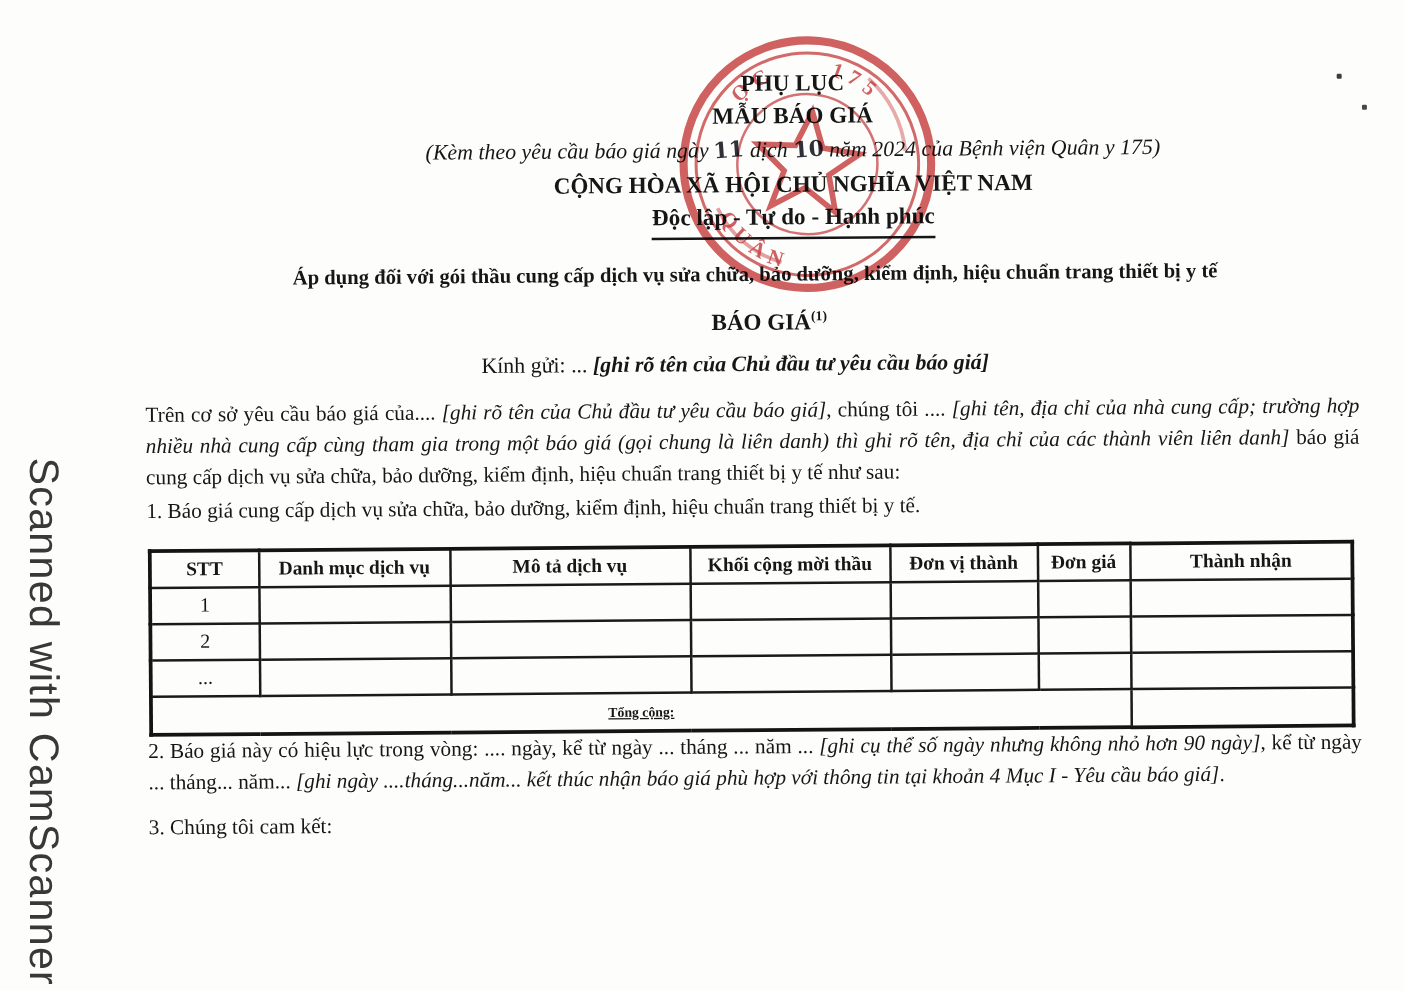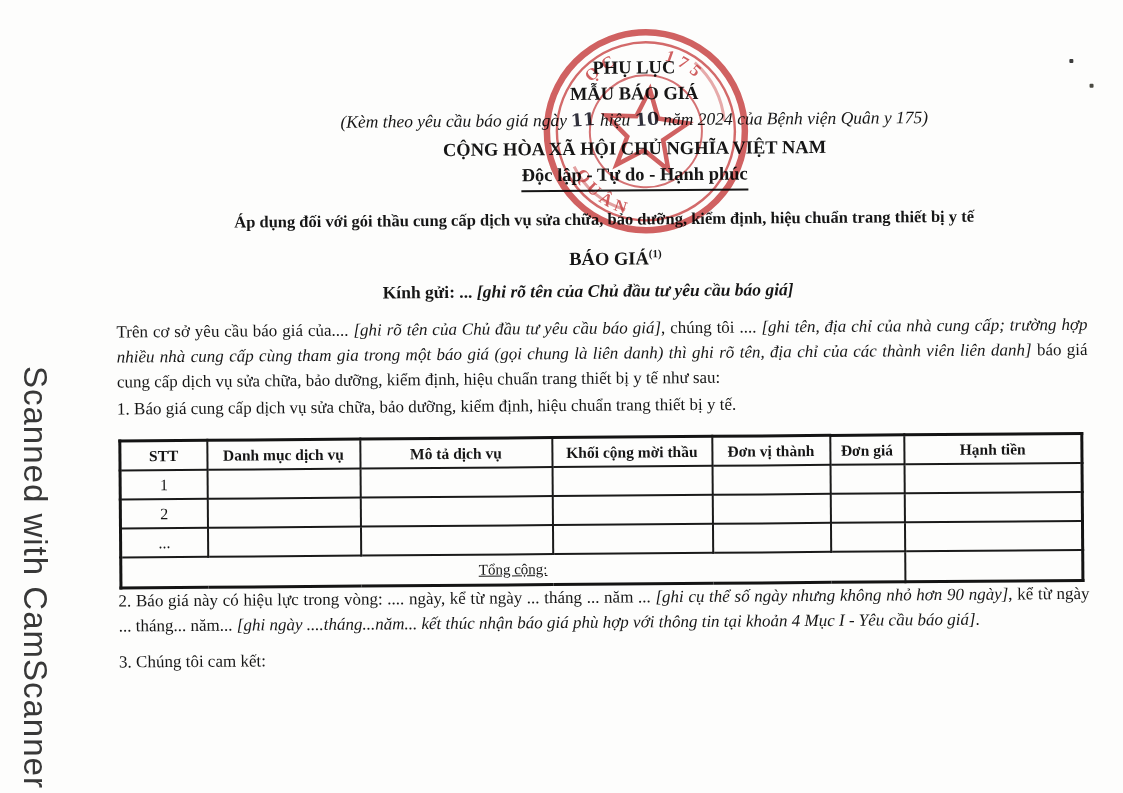--- a/index.html
+++ b/index.html
@@ -48,51 +48,51 @@
   .p-sec2{top:585px;}
   .p-sec3{top:646px;text-align:left;}
 
   
   .quote-table{position:absolute;left:118px;top:436px;border-collapse:collapse;
                table-layout:fixed;width:962px;font-size:16px;}
   .quote-table th,.quote-table td{border:2px solid #1a1a1a;padding:0 3px;
                text-align:center;height:27px;overflow:hidden;}
   .quote-table th{font-weight:bold;font-size:15.5px;}
   .quote-table{border:3px solid #141414;}
-  .total-label{font-weight:normal;text-decoration:underline;font-size:15px;}
+  .total-label{font-weight:bold;text-decoration:underline;font-size:11px;}
 
   
   .stamp{position:absolute;left:540px;top:24px;width:216px;height:216px;
          mix-blend-mode:multiply;opacity:.88;}
 
   
   .speck{position:absolute;background:#3c3c3c;border-radius:1px;}
   .speck1{left:1072px;top:63px;width:4px;height:4px;}
   .speck2{left:1092px;top:88px;width:4px;height:4px;background:#4a4a42;}
 </style>
 </head>
 <body>
 
 <div class="watermark">Scanned with CamScanner</div>
 
 <div class="doc">
 
   <div class="hdr hdr-appendix">PHỤ LỤC</div>
   <div class="hdr hdr-formtitle">MẪU BÁO GIÁ</div>
-  <div class="hdr hdr-note"><span style="font-style: italic;">(Kèm theo yêu cầu báo giá ngày </span><span class="handwrite">11</span><span style="font-style: italic;"> hiệu </span><span class="handwrite">10</span><span style="font-style: italic;"> năm 2024 của Bệnh viện Quân y 175)</span></div>
+  <div class="hdr hdr-note"><span style="font-style: italic;">(Kèm theo yêu cầu báo giá ngày </span><span class="handwrite">11</span><span style="font-style: italic;"> dịch </span><span class="handwrite">10</span><span style="font-style: italic;"> năm 2024 của Bệnh viện Quân y 175)</span></div>
   <div class="hdr hdr-national">CỘNG HÒA XÃ HỘI CHỦ NGHĨA VIỆT NAM</div>
   <div class="hdr hdr-motto">
     <span class="ul">Độc lập - Tự do - Hạnh phúc</span>
   </div>
 
   <div class="scope">Áp dụng đối với gói thầu cung cấp dịch vụ sửa chữa, bảo dưỡng, kiểm định, hiệu chuẩn trang thiết bị y tế</div>
   <div class="doctitle">
     <span>BÁO GIÁ</span><sup>(1)</sup>
   </div>
-  <div class="salutation"><span style="font-weight: bold; text-align: center;">Kính gửi: ... </span><span style="font-style: italic; font-weight: bold;">[ghi rõ tên của Chủ đầu tư yêu cầu báo giá]</span></div>
+  <div class="salutation"><span style="font-weight: normal; text-align: center;">Kính gửi: ... </span><span style="font-style: italic; font-weight: bold;">[ghi rõ tên của Chủ đầu tư yêu cầu báo giá]</span></div>
 
   <div class="para p-intro"><span>Trên cơ sở yêu cầu báo giá của.... </span><span style="font-style: italic;">[ghi rõ tên của Chủ đầu tư yêu cầu báo giá]</span><span>, chúng tôi .... </span><span style="font-style: italic;">[ghi tên, địa chỉ của nhà cung cấp; trường hợp nhiều nhà cung cấp cùng tham gia trong một báo giá (gọi chung là liên danh) thì ghi rõ tên, địa chỉ của các thành viên liên danh]</span><span> báo giá cung cấp dịch vụ sửa chữa, bảo dưỡng, kiểm định, hiệu chuẩn trang thiết bị y tế như sau:</span></div>
   <div class="para p-item1">1. Báo giá cung cấp dịch vụ sửa chữa, bảo dưỡng, kiểm định, hiệu chuẩn trang thiết bị y tế.</div>
 
   <table class="quote-table">
     <colgroup>
       <col style="width:87px">
         <col style="width:153px">
         <col style="width:192px">
       <col style="width:160px">
@@ -101,21 +101,21 @@
       <col style="width:178px">
     </colgroup>
     <thead>
       <tr>
         <th>STT</th>
         <th>Danh mục dịch vụ</th>
         <th>Mô tả dịch vụ</th>
         <th>Khối cộng mời thầu</th>
         <th>Đơn vị thành</th>
         <th>Đơn giá</th>
-        <th>Hạnh tiền</th>
+        <th>Thành nhận</th>
       </tr>
     </thead>
     <tbody>
       <tr>
         <td>1</td>
         <td></td>
         <td></td>
         <td></td>
         <td></td>
         <td></td>

